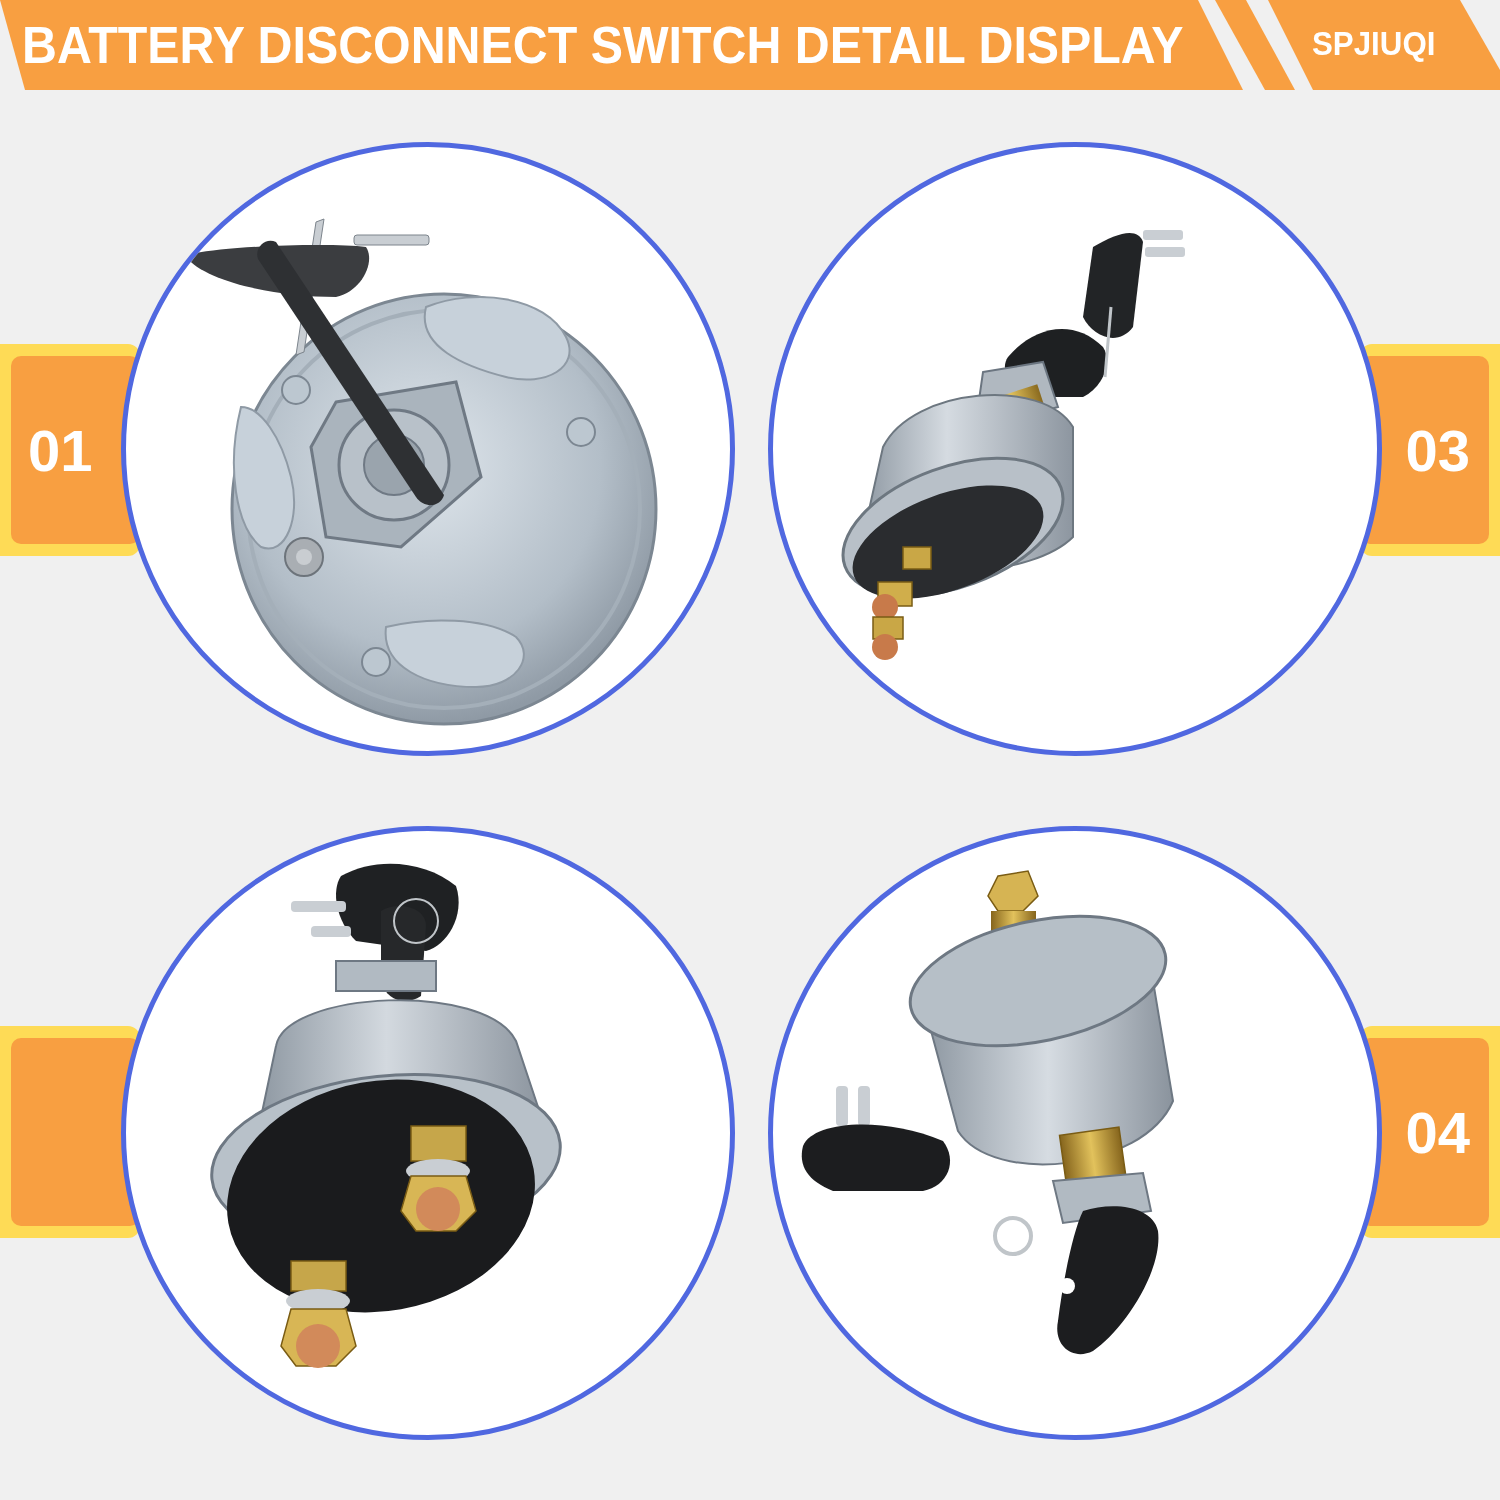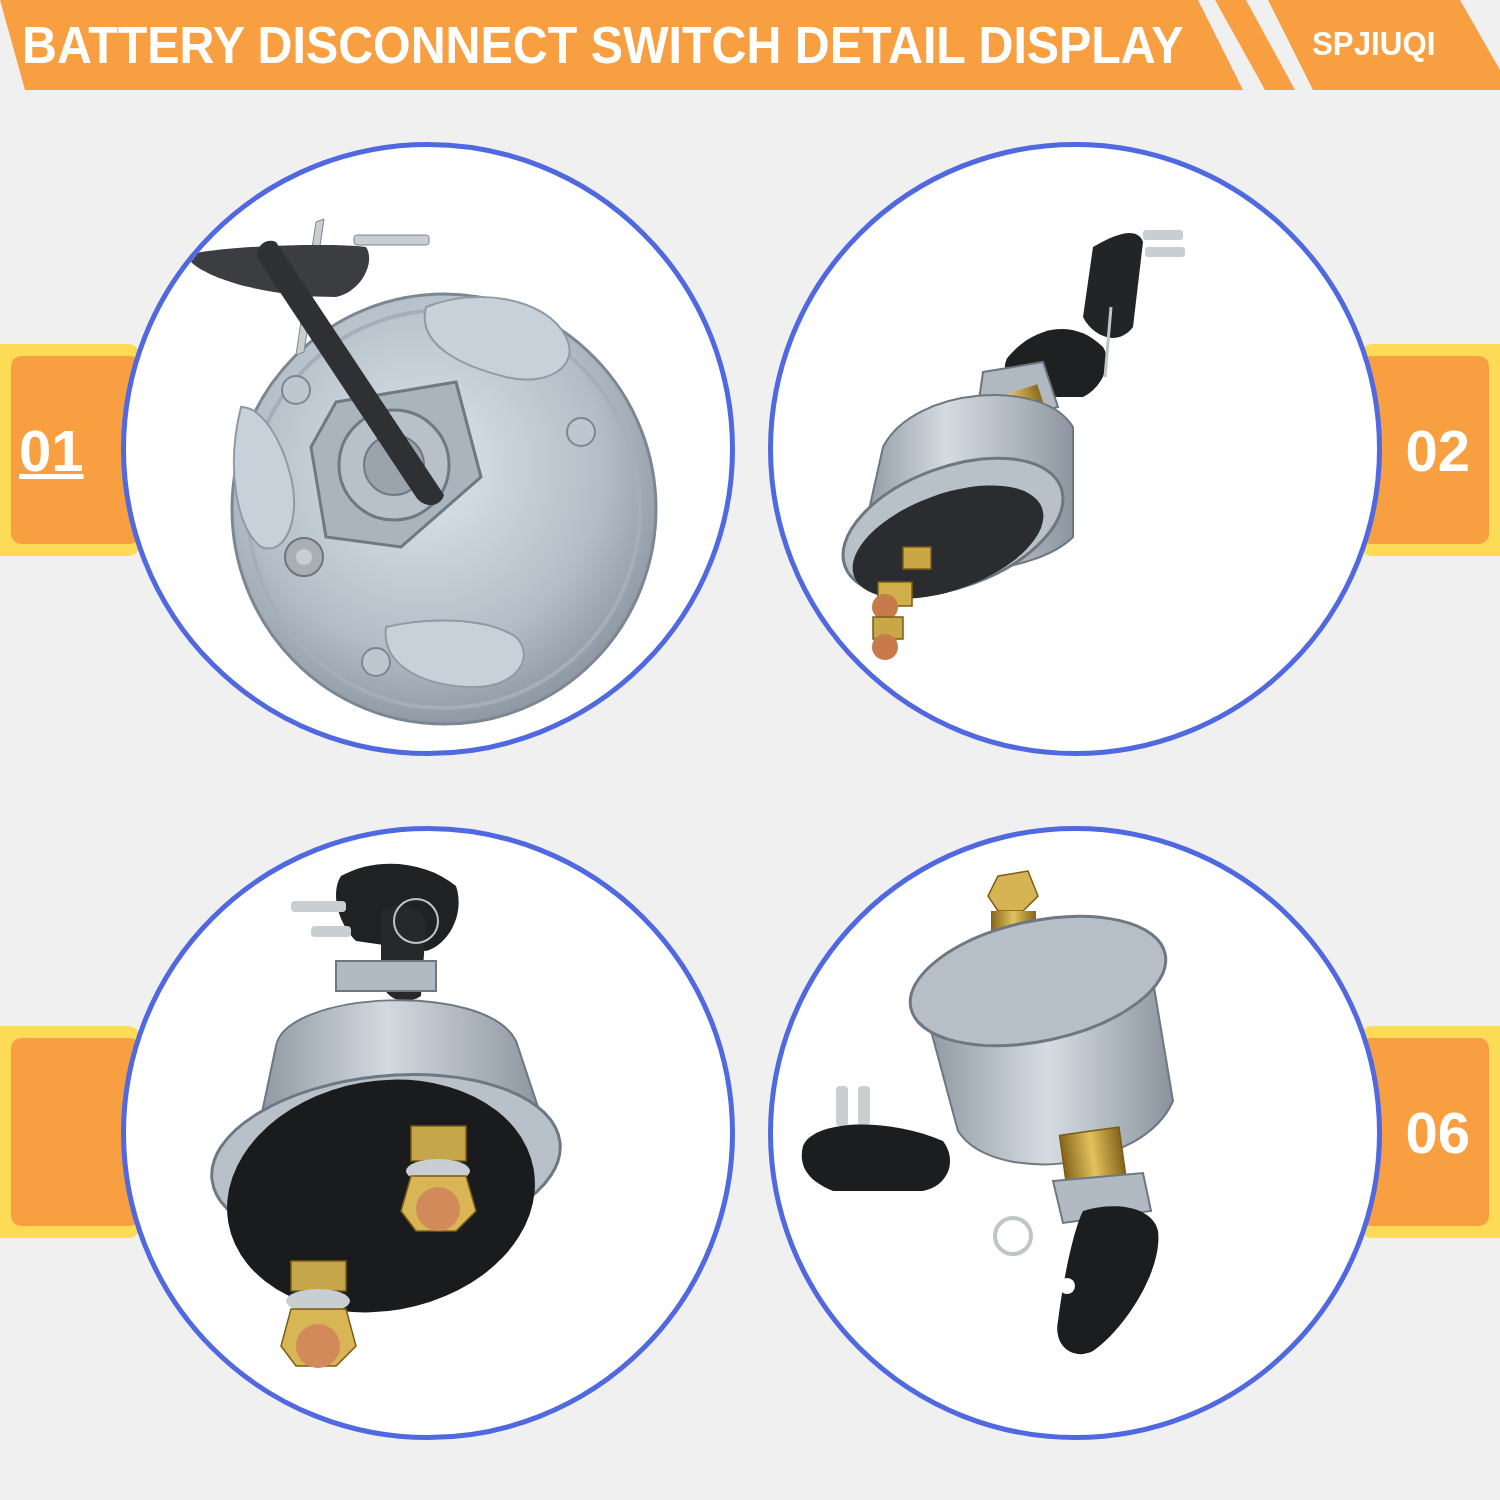--- a/index.html
+++ b/index.html
@@ -67,21 +67,21 @@
     .badge.right .badge-inner { left: 0; right: 31px; }
     .badge-number {
       position: absolute;
       top: 0; bottom: 0;
       display: flex;
       align-items: center;
       font-weight: bold;
       font-size: 58px;
       color: #ffffff;
     }
-    .badge.left .badge-number { left: 39px; text-decoration: underline; }
+    .badge.left .badge-number { left: 48px; }
     .badge.right .badge-number { right: 50px; }
 
     
     .photo-circle {
       position: absolute;
       width: 604px;
       height: 604px;
       border-radius: 50%;
       background: #ffffff;
       border: 5px solid #5068e0;
@@ -114,30 +114,30 @@
   <div class="brand-label">SPJIUQI</div>
 </div>
 
 <div class="badge left" style="top:344px;">
   <div class="badge-inner"></div>
   <div class="badge-number">01</div>
 </div>
 
 <div class="badge right" style="top:344px;">
   <div class="badge-inner"></div>
-  <div class="badge-number">02</div>
+  <div class="badge-number">03</div>
 </div>
 
 <div class="badge left" style="top:1026px;">
   <div class="badge-inner"></div>
 </div>
 
 <div class="badge right" style="top:1026px;">
   <div class="badge-inner"></div>
-  <div class="badge-number">06</div>
+  <div class="badge-number">04</div>
 </div>
 
 <div class="photo-circle" style="left:121px; top:142px;">
   <svg width="604" height="604" viewBox="0 0 604 604">
     <defs>
       <radialGradient id="plate1" cx="45%" cy="40%" r="60%">
         <stop offset="0%" stop-color="#dfe6ec"></stop>
         <stop offset="70%" stop-color="#b3bec8"></stop>
         <stop offset="100%" stop-color="#8f9aa5"></stop>
       </radialGradient>

